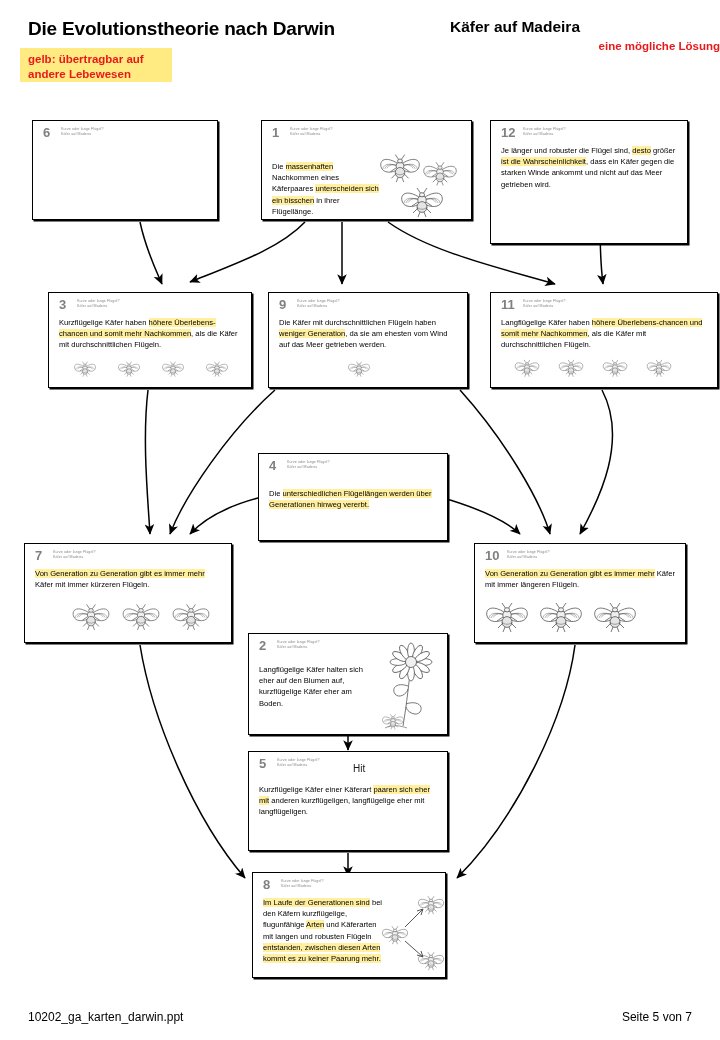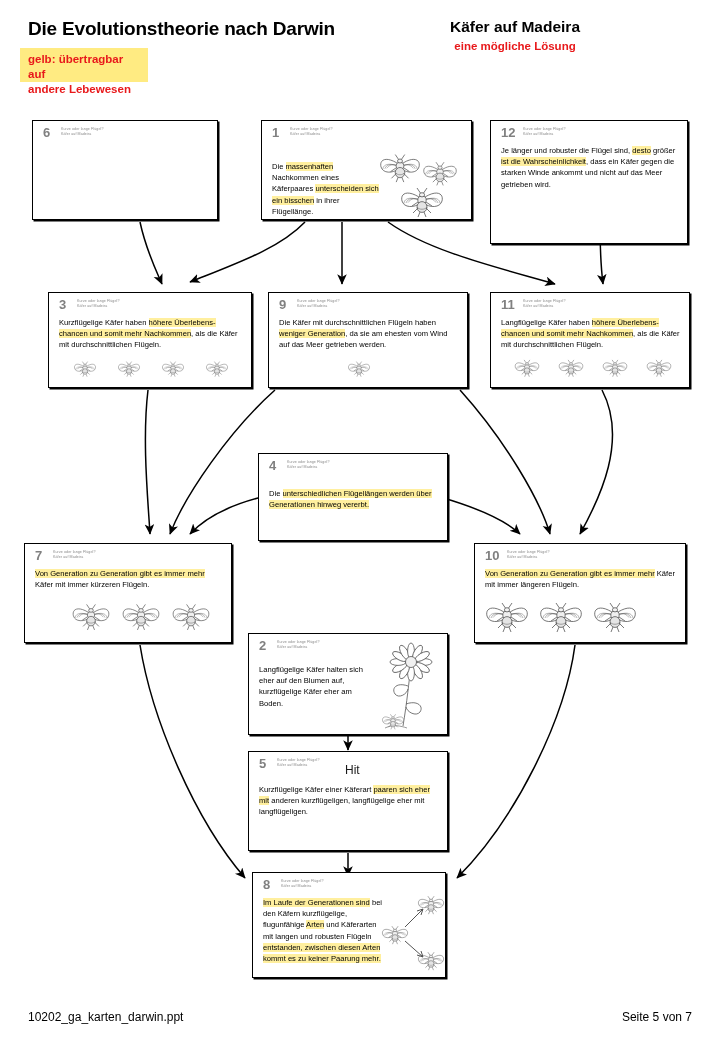--- a/index.html
+++ b/index.html
@@ -19,25 +19,25 @@
     font-size:19px;font-weight:bold;letter-spacing:-0.2px;
     white-space:nowrap;
   }
   .title-right{
     position:absolute;left:0;top:18px;width:720px;
     text-align:center;font-size:15.5px;font-weight:bold;
     padding-left:310px;box-sizing:border-box;white-space:nowrap;
   }
   .subtitle-right{
     position:absolute;left:0;top:40px;width:720px;
-    text-align:center;font-size:11.5px;font-weight:bold;color:#e8191b;
+    text-align:right;font-size:11.5px;font-weight:bold;color:#e8191b;
     padding-left:310px;box-sizing:border-box;white-space:nowrap;
   }
   .legend-box{
-    position:absolute;left:20px;top:48px;width:128px;height:34px;
+    position:absolute;left:20px;top:48px;width:152px;height:34px;
     background:#ffeb82;color:#e8191b;
     font-size:11.5px;font-weight:bold;line-height:15px;
     padding:4px 8px;box-sizing:border-box;
   }
 
   
   .footer{position:absolute;left:0;top:1010px;width:720px;height:18px;font-size:12px;}
   .footer .f-left{position:absolute;left:28px;top:0;white-space:nowrap;}
   .footer .f-mid{position:absolute;left:0;top:0;width:720px;text-align:center;}
   .footer .f-right{position:absolute;right:28px;top:0;white-space:nowrap;}
@@ -61,22 +61,22 @@
     font-size:3.6px;color:#8a8a8a;line-height:4.6px;
     white-space:nowrap;letter-spacing:0.1px;
   }
   .card .hdr span{display:block;}
   .card .body{
     position:absolute;left:10px;top:24px;right:8px;
     font-size:7.6px;line-height:11.2px;color:#000;
   }
   .card .body .hl{background:#ffef9e;}
   .card .hit{
-    position:absolute;left:96px;top:11px;
-    font-size:12px;color:#1a1a1a;
+    position:absolute;left:104px;top:11px;
+    font-size:10px;color:#1a1a1a;
   }
 
   
   .art{position:absolute;}
   .art svg{display:block;}
 
   
   #wires{position:absolute;left:0;top:0;width:720px;height:1040px;pointer-events:none;}
 </style>
 </head>
@@ -352,21 +352,21 @@
               <path d="M-4,9 L-9,14"></path>
               <path d="M4,9 L9,14"></path>
               <path d="M-2,13 L-4,18"></path>
               <path d="M2,13 L4,18"></path>
             </g>
           </g>
         </svg>
     </div>
   </div>
 
-  <div class="card" style="left:490px;top:292px;width:200px;height:96px;">
+  <div class="card" style="left:490px;top:292px;width:228px;height:96px;">
     <div class="num">11</div>
     <div class="hdr" style="left:32px;">
       <span>Kurze oder lange Flügel?</span>
       <span>Käfer auf Madeira</span>
     </div>
     <div class="body"><span>Langflügelige Käfer haben </span><span class="hl">höhere Überlebens-chancen und somit mehr Nachkommen</span><span>, als die Käfer mit durchschnittlichen Flügeln.</span></div>
     <div class="art" style="left:14px;top:60px;">
       <svg width="178" height="32" viewBox="0 0 178 32">
           <g class="bugrow">
             <g transform="translate(22,13.28) scale(0.58)" fill="none" stroke="#555" stroke-width="0.8">

